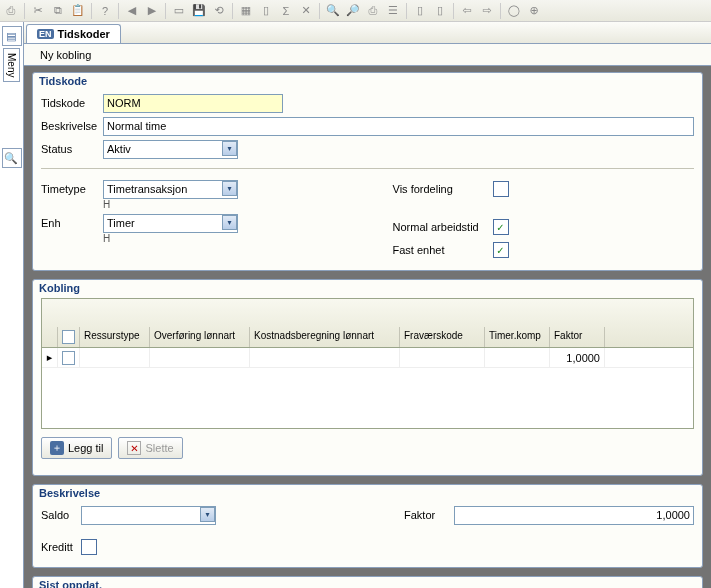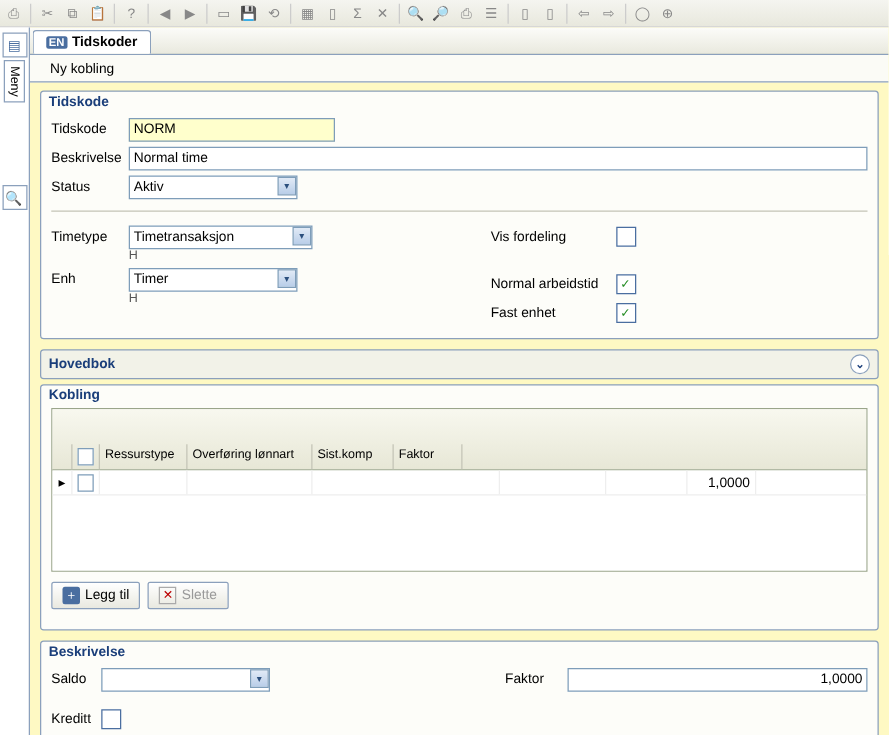--- a/index.html
+++ b/index.html
@@ -8,21 +8,21 @@
   .top-toolbar { height: 22px; background: linear-gradient(#f5f5f0, #e8e8dd); border-bottom: 1px solid #ccc; display: flex; align-items: center; padding: 0 2px; gap: 2px; }
   .tb-icon { width: 18px; height: 18px; display: flex; align-items: center; justify-content: center; color: #888; }
   .tb-sep { width: 1px; height: 16px; background: #ccc; margin: 0 2px; }
   
   .main-area { display: flex; height: calc(100% - 22px); }
   
   .side-rail { width: 24px; background: #fff; border-right: 1px solid #8ba0bc; display: flex; flex-direction: column; align-items: center; padding-top: 2px; gap: 2px; }
   .meny-tab { writing-mode: vertical-rl; text-orientation: mixed; font-size: 10px; padding: 4px 2px; border: 1px solid #8ba0bc; background: #fff; }
   .side-icon { width: 20px; height: 20px; border: 1px solid #8ba0bc; background: #fff; display:flex; align-items:center; justify-content:center; margin-top:2px; }
   
-  .content { flex: 1; background: #fef9c3; overflow: hidden; }
+  .content { flex: 1; background: #737373; overflow: hidden; }
   
   .ribbon-tabs { height: 22px; background: linear-gradient(#fcfcf9, #e9e9de); display: flex; align-items: flex-end; border-bottom: 1px solid #8ba0bc; padding-left: 2px; }
   .tab { padding: 3px 10px; border: 1px solid #8ba0bc; border-bottom: none; background: #fff; border-radius: 3px 3px 0 0; display: flex; align-items: center; gap: 4px; font-weight: bold; }
   .tab-badge { background: #4a6ea0; color: #fff; font-size: 9px; padding: 0 2px; border-radius: 2px; font-weight: bold; }
   
   .sub-tabs { height: 22px; background: #fbfbf6; border-bottom: 1px solid #8ba0bc; display: flex; align-items: center; padding-left: 10px; gap: 12px; }
   .sub-tab { padding: 3px 6px; text-align: right; }
   
   .form-scroll { padding: 6px 8px 0 8px; overflow-y: auto; height: calc(100% - 44px); }
   
@@ -123,42 +123,42 @@
       <div class="sub-tab">Ny kobling</div>
     </div>
 
     <div class="form-scroll">
 
       <div class="panel">
         <div class="panel-title">Tidskode</div>
         <div class="panel-inner">
           <div class="row">
             <span class="lbl">Tidskode</span>
-            <input class="field yellow" style="width: 165px;" value="NORM">
+            <input class="field yellow" style="width: 180px;" value="NORM">
           </div>
           <div class="row">
             <span class="lbl">Beskrivelse</span>
             <input class="field" style="flex: 1 1 0%;" value="Normal time">
           </div>
           <div class="row">
             <span class="lbl">Status</span>
             <div class="dropdown">
               <input class="field" style="width: 135px;" value="Aktiv">
               <span class="arrow">▾</span>
             </div>
           </div>
 
           <hr class="hr">
 
           <div class="two-col">
             <div class="col">
               <div class="row">
                 <span class="lbl">Timetype</span>
                 <div class="dropdown">
-                  <input class="field" style="width: 147px;" value="Timetransaksjon">
+                  <input class="field" style="width: 135px;" value="Timetransaksjon">
                   <span class="arrow">▾</span>
                 </div>
               </div>
               <div class="sub-note">H</div>
               <div class="row">
                 <span class="lbl">Enh</span>
                 <div class="dropdown">
                   <input class="field" style="width: 135px;" value="Timer">
                   <span class="arrow">▾</span>
                 </div>
@@ -177,37 +177,35 @@
               </div>
               <div class="row">
                 <span class="lbl2" style="width:100px">Fast enhet</span>
                 <span class="chk big">✓</span>
               </div>
             </div>
           </div>
         </div>
       </div>
 
-      <div class="hovedbok">
-        <span>Hovedbok</span>
-        <span class="expand">⌄</span>
-      </div>
 
       <div class="panel">
         <div class="panel-title">Kobling</div>
         <div class="panel-inner">
           <div class="grid">
             <div class="grid-header">
               <div class="gh" style="width:16px"></div>
               <div class="gh" style="width:22px;display:flex;align-items:center;justify-content:center;">
                   <span class="chk"></span>
                 </div>
               <div class="gh" style="width:70px">Ressurstype</div>
               <div class="gh" style="width:100px">Overføring lønnart</div>
-              <div class="gh" style="width:65px">Sist.komp</div>
+              <div class="gh" style="width:150px">Kostnadsberegning lønnart</div>
+              <div class="gh" style="width:85px">Fraværskode</div>
+              <div class="gh" style="width:65px">Timer.komp</div>
               <div class="gh" style="width:55px">Faktor</div>
               <div class="gh" style="flex:1;border-right:none;"></div>
             </div>
             <div class="grid-body">
               <div class="grid-row">
                 <div class="gc row-indicator">▸</div>
                 <div class="gc" style="width:22px;justify-content:center;">
                     <span class="chk"></span>
                   </div>
                 <div class="gc" style="width:70px"></div>

